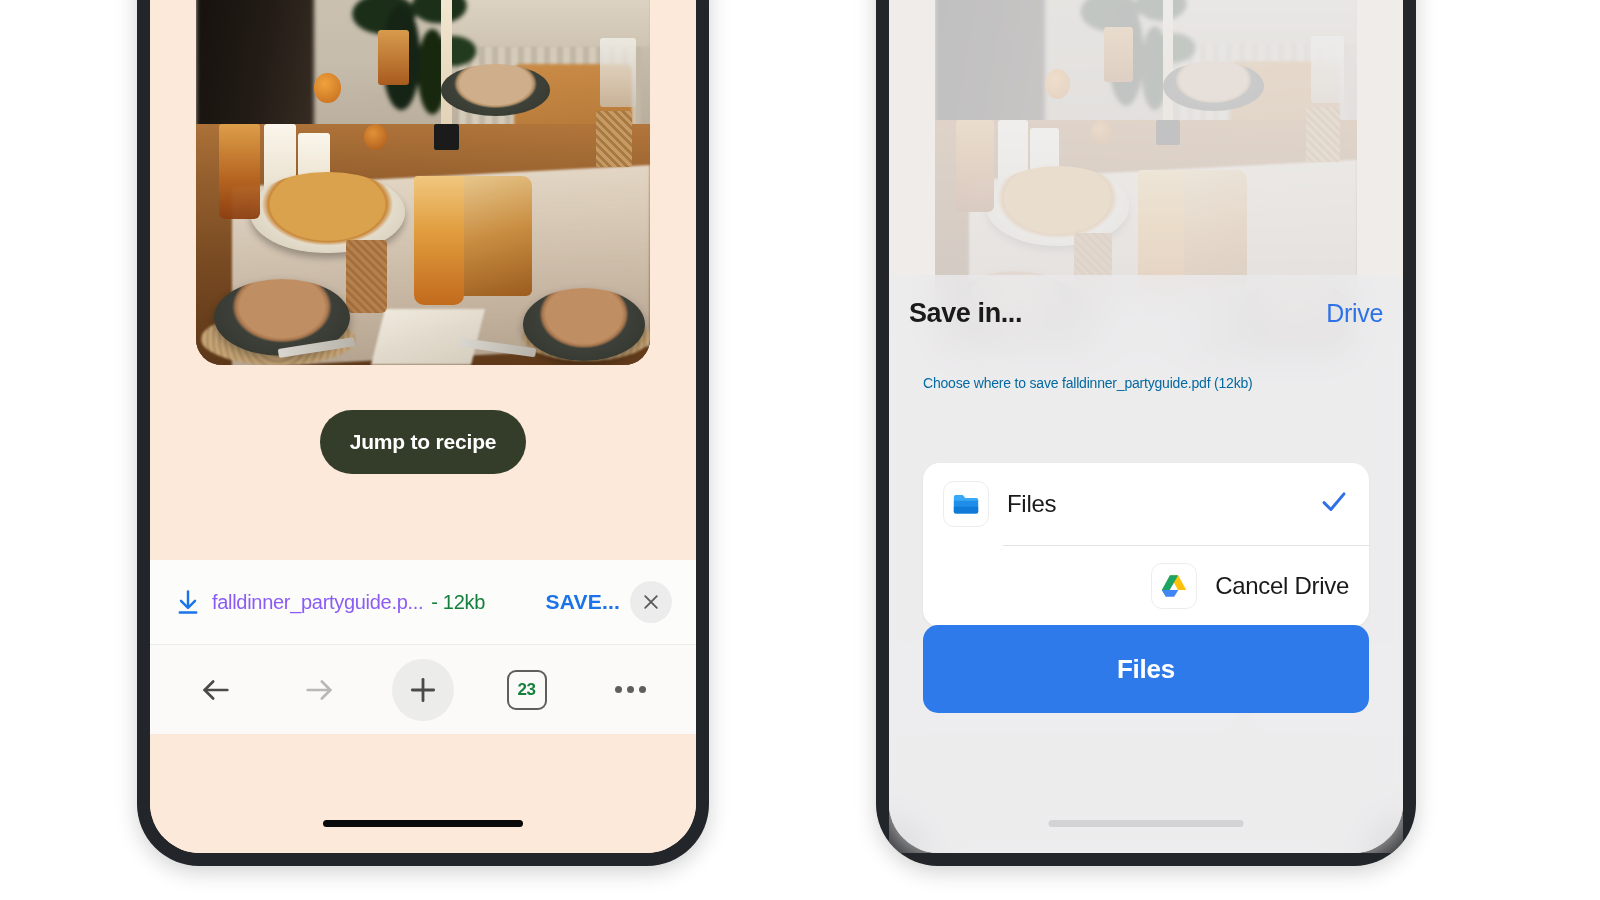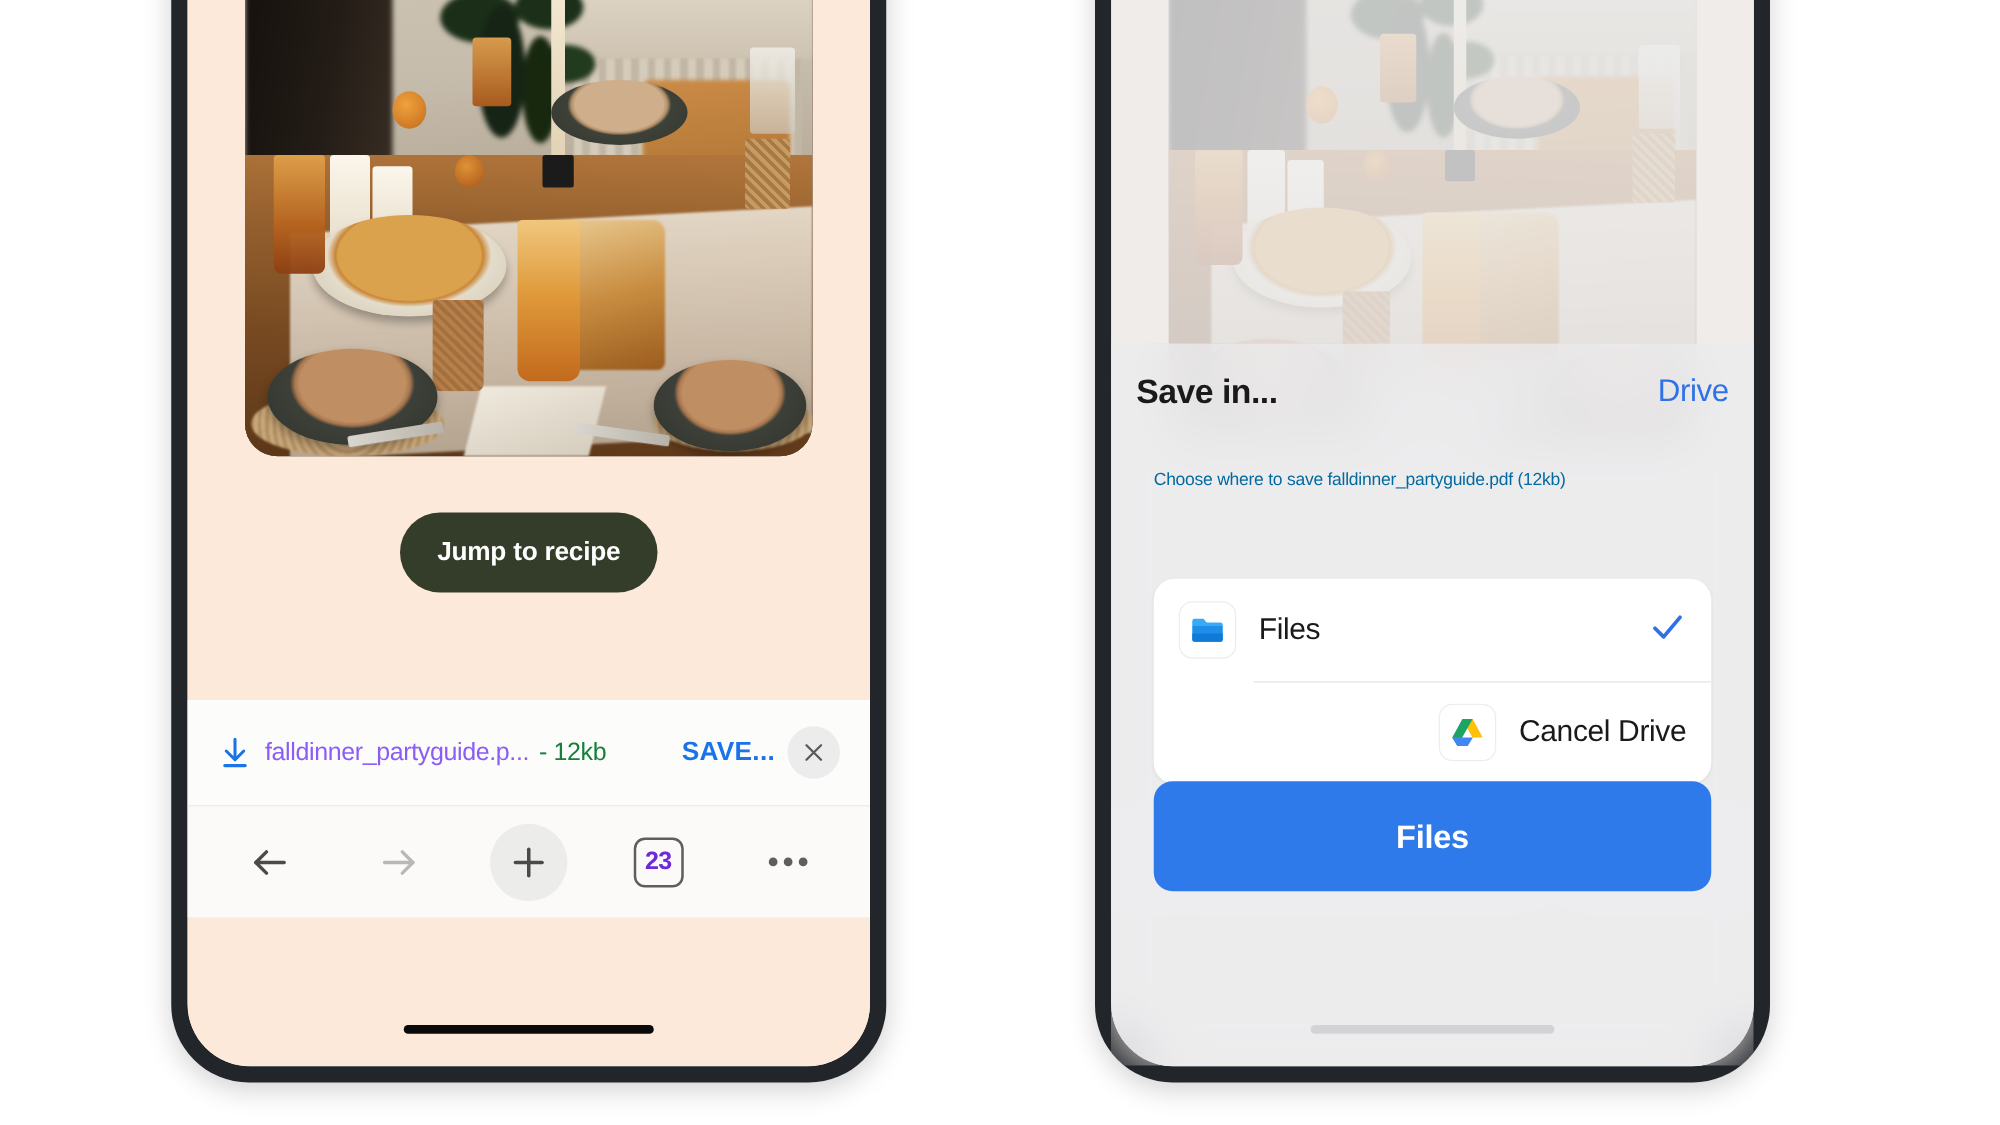--- a/index.html
+++ b/index.html
@@ -338,21 +338,21 @@
     display:flex; align-items:center; justify-content:center;
     cursor: pointer;
     border-radius: 50%;
   }
   .tb-plus { background: #ececea; }
   .tab-count {
     width: 36px; height: 36px;
     border: 2.6px solid #5e5e5e;
     border-radius: 9px;
     display:flex; align-items:center; justify-content:center;
-    font-size: 20px; font-weight: 600; color:#6d28d9;
+    font-size: 17px; font-weight: 600; color:#15803d;
     letter-spacing: -0.5px;
   }
   .dots { display:flex; gap:5px; }
   .dots i { width:7px; height:7px; border-radius:50%; background:#5e5e5e; display:block; }
 
   .home-indicator {
     position: absolute;
     left: 50%;
     transform: translateX(-50%);
     bottom: 26px;

